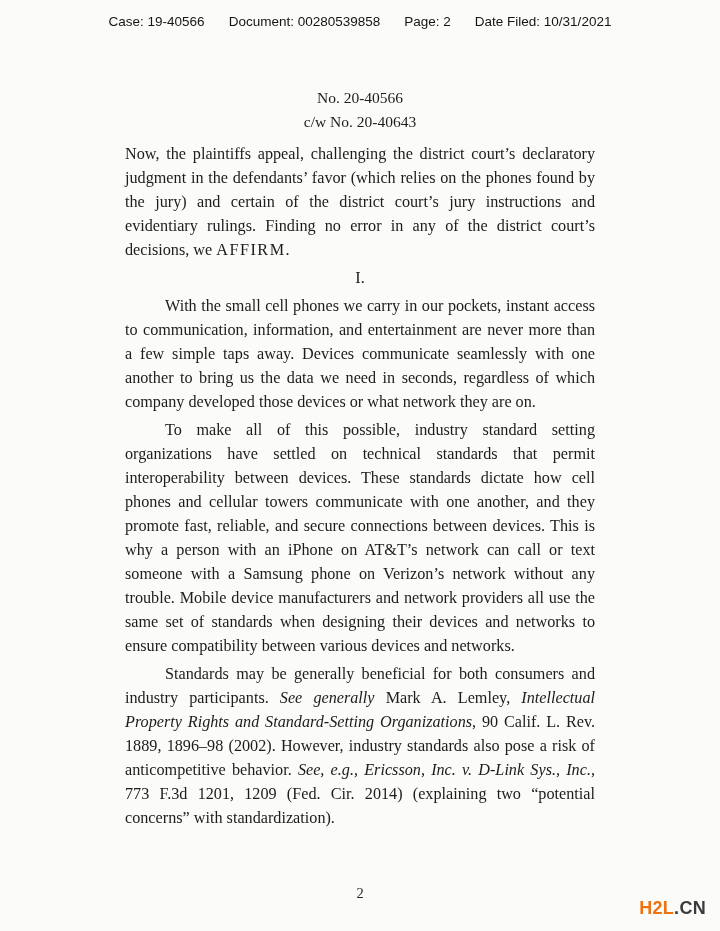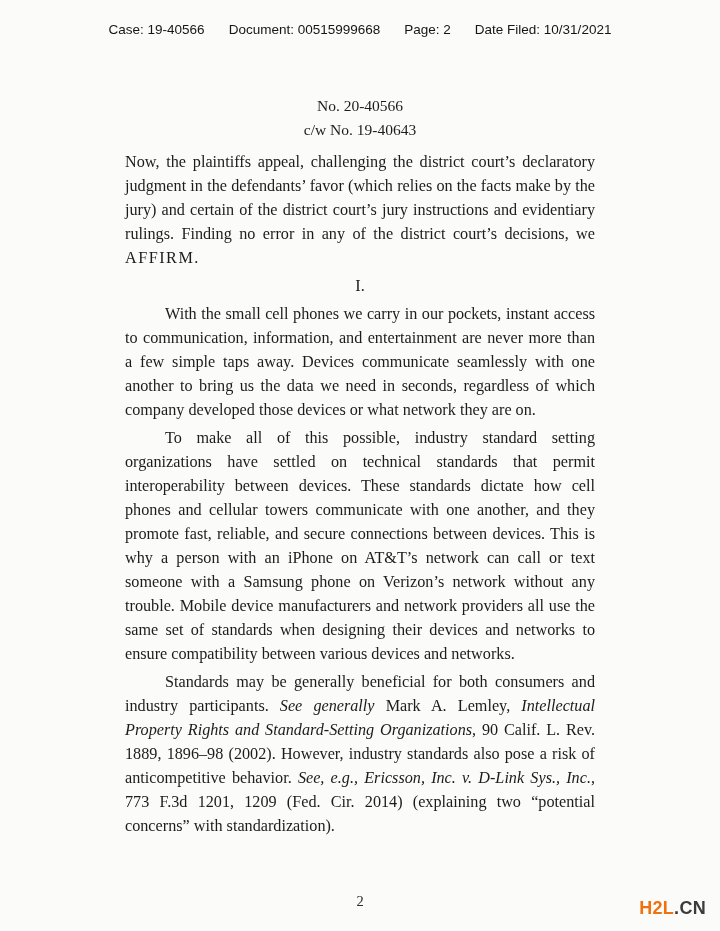--- a/index.html
+++ b/index.html
@@ -14,21 +14,21 @@
     margin: 0 auto;
     background: #fbfbf9;
     color: #1e1e1e;
     font-family: "Liberation Serif", serif;
     overflow: hidden;
   }
   .stamp-header {
     display: flex;
     justify-content: center;
     column-gap: 24px;
-    padding-top: 21px;
+    padding-top: 13px;
     font-family: "Liberation Sans", sans-serif;
     font-size: 13.5px;
     line-height: 17px;
     color: #151515;
     white-space: nowrap;
   }
   .caption {
     margin-top: 56px;
     text-align: center;
     font-size: 15.5px;
@@ -79,32 +79,32 @@
   .wm-primary   { color: var(--watermark_primary, #f0720e); }
   .wm-secondary { color: var(--watermark_secondary, #3b3b3b); margin-top: 40px; }
 </style>
 </head>
 <body>
 
 <div class="sheet">
 
   <div class="stamp-header">
     <span>Case: 19-40566</span>
-    <span>Document: 00515999668</span>
+    <span>Document: 00280539858</span>
     <span>Page: 2</span>
     <span>Date Filed: 10/31/2021</span>
   </div>
 
   <div class="caption">
     <div>No. 20-40566</div>
-    <div>c/w No. 19-40643</div>
+    <div>c/w No. 20-40643</div>
   </div>
 
   <div class="opinion-body">
-    <p class="para no-indent"><span>Now, the plaintiffs appeal, challenging the district court’s declaratory judgment in the defendants’ favor (which relies on the facts make by the jury) and certain of the district court’s jury instructions and evidentiary rulings.  Finding no error in any of the district court’s decisions, we </span><span class="spread">AFFIRM.</span></p>
+    <p class="para no-indent"><span>Now, the plaintiffs appeal, challenging the district court’s declaratory judgment in the defendants’ favor (which relies on the phones found by the jury) and certain of the district court’s jury instructions and evidentiary rulings.  Finding no error in any of the district court’s decisions, we </span><span class="spread">AFFIRM.</span></p>
     <div class="section-heading">I.</div>
     <p class="para"><span>With the small cell phones we carry in our pockets, instant access to communication, information, and entertainment are never more than a few simple taps away.  Devices communicate seamlessly with one another to bring us the data we need in seconds, regardless of which company developed those devices or what network they are on.</span></p>
     <p class="para"><span>To make all of this possible, industry standard setting organizations have settled on technical standards that permit interoperability between devices.  These standards dictate how cell phones and cellular towers communicate with one another, and they promote fast, reliable, and secure connections between devices.  This is why a person with an iPhone on AT&amp;T’s network can call or text someone with a Samsung phone on Verizon’s network without any trouble.  Mobile device manufacturers and network providers all use the same set of standards when designing their devices and networks to ensure compatibility between various devices and networks.</span></p>
     <p class="para"><span>Standards may be generally beneficial for both consumers and industry participants.  </span><span class="italic">See generally</span><span> Mark A. Lemley, </span><span class="italic">Intellectual Property Rights and Standard-Setting Organizations</span><span>, 90 Calif. L. Rev. 1889, 1896–98 (2002).  However, industry standards also pose a risk of anticompetitive behavior.  </span><span class="italic">See, e.g.,</span><span> </span><span class="italic">Ericsson, Inc. v. D-Link Sys., Inc.</span><span>, 773 F.3d 1201, 1209 (Fed. Cir. 2014) (explaining two “potential concerns” with standardization).</span></p>
   </div>
 
   <div class="page-number">2</div>
 
   <div class="watermark"><span class="wm-primary">H2L</span><span class="wm-secondary">.CN</span></div>
 

